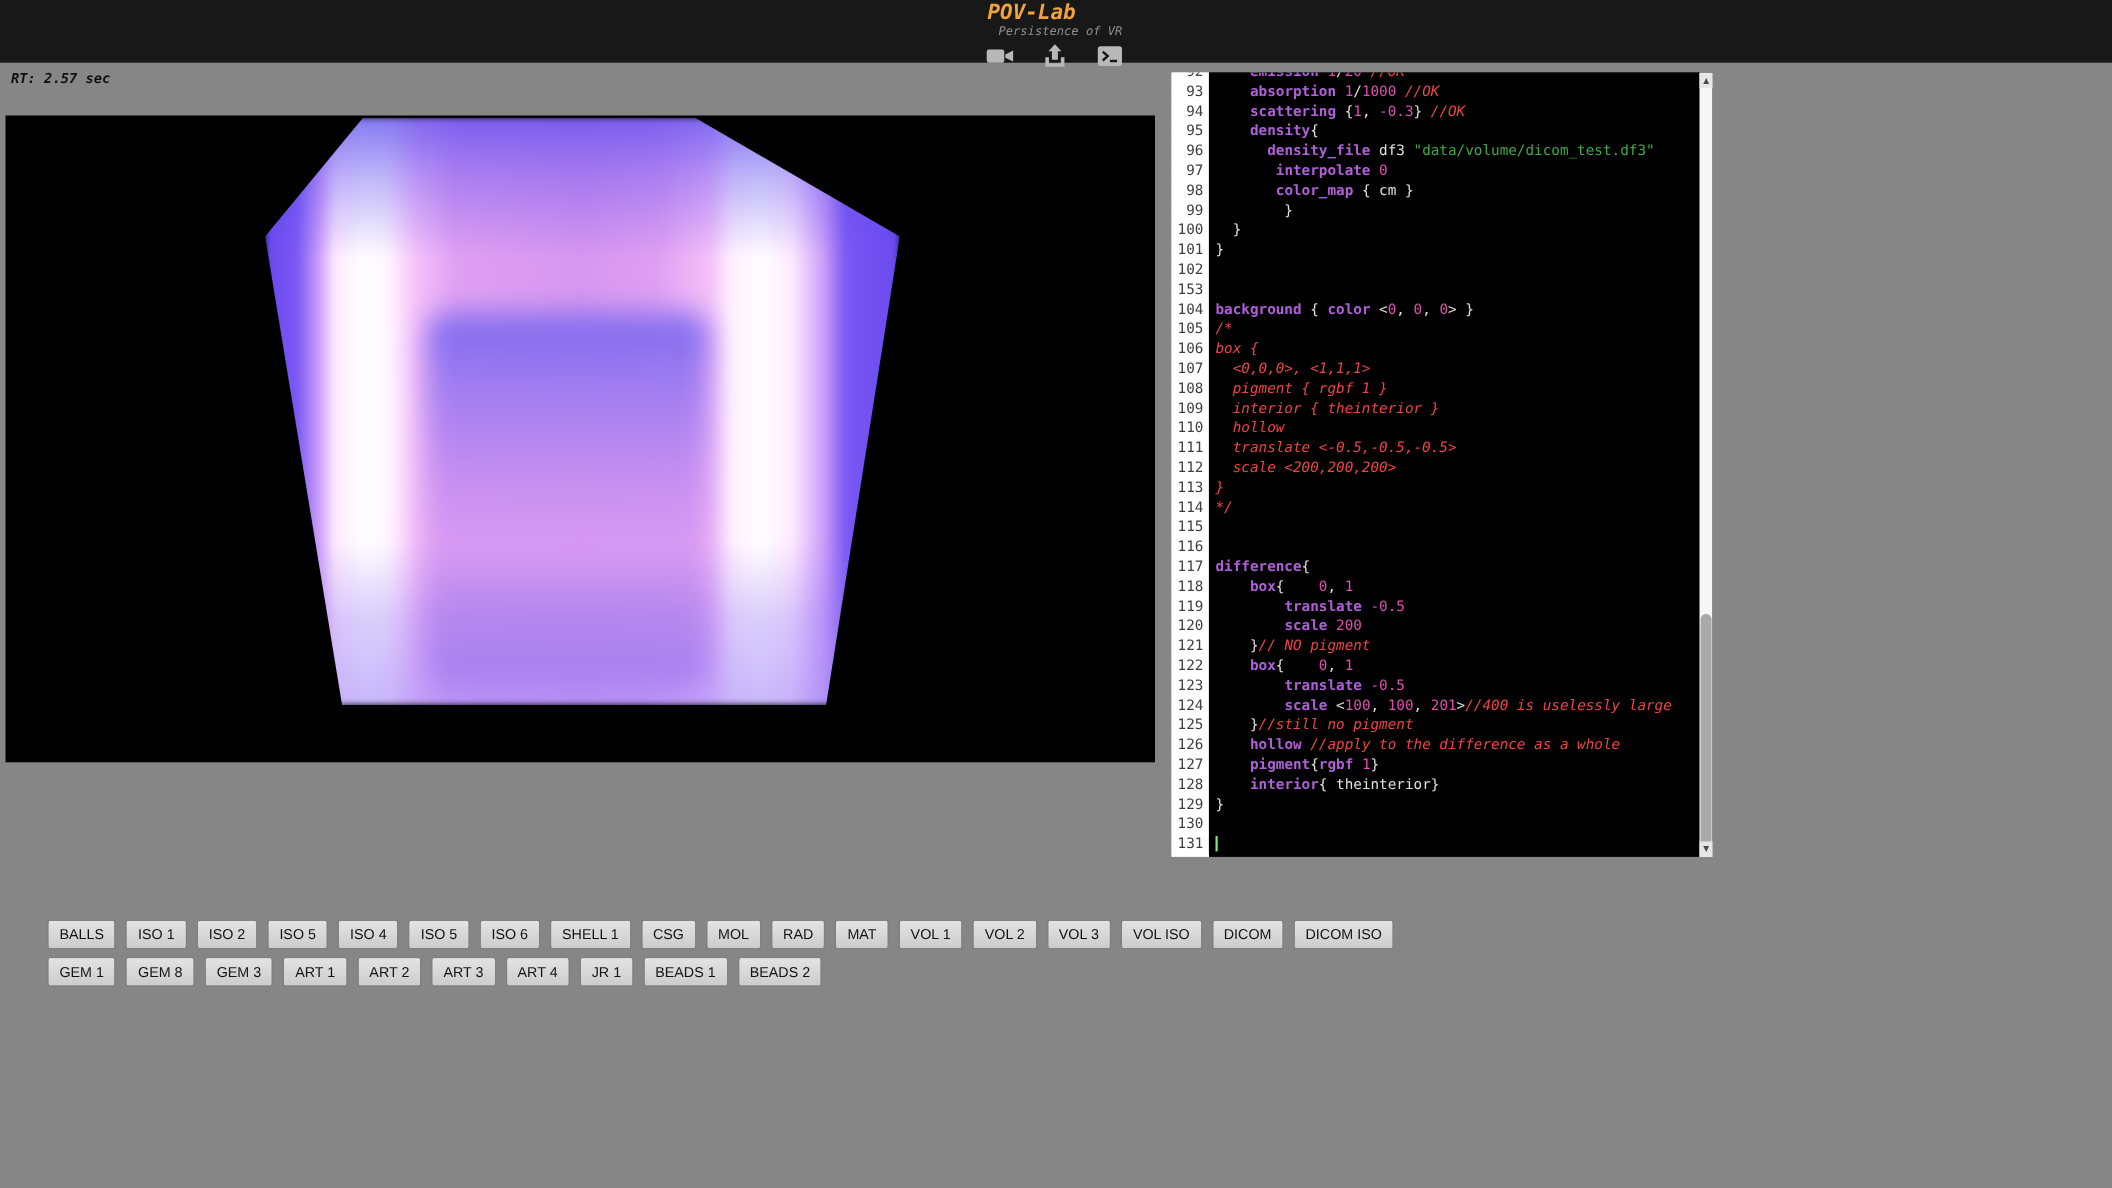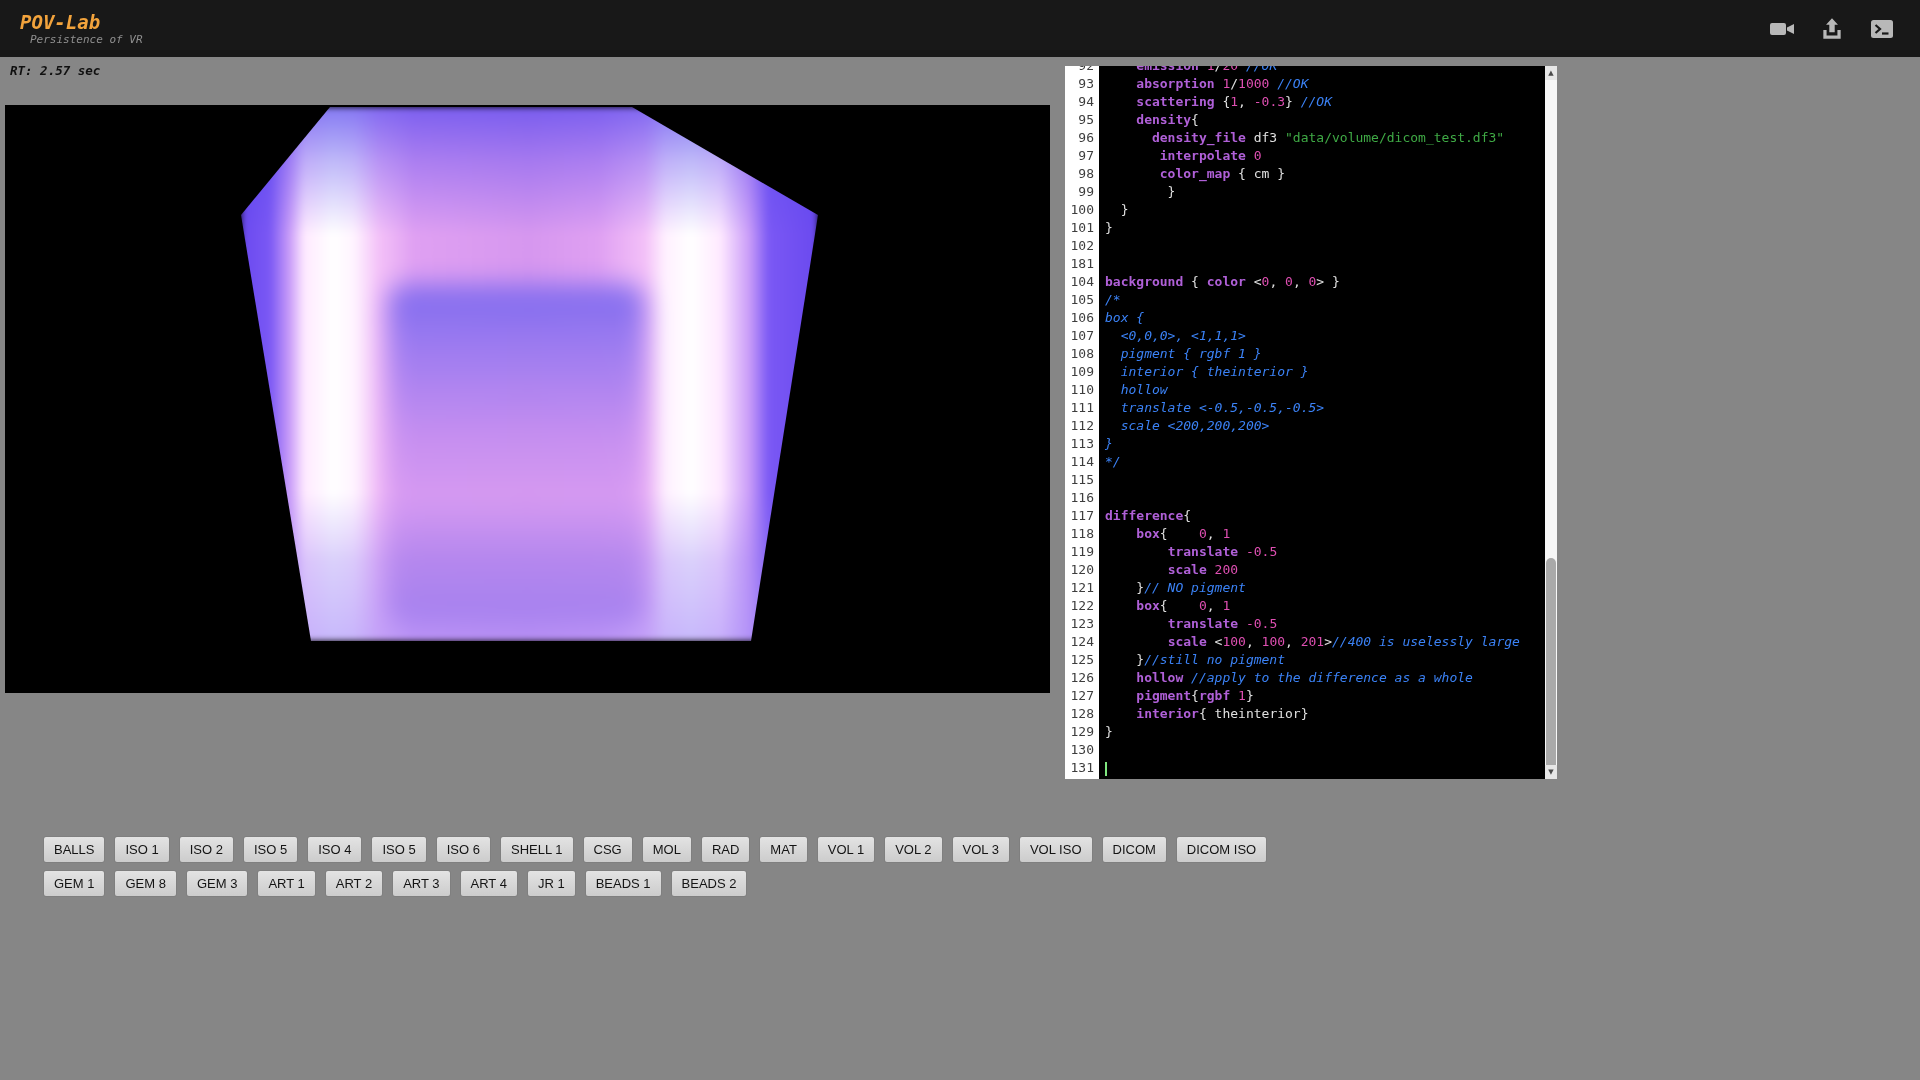--- a/index.html
+++ b/index.html
@@ -2,21 +2,21 @@
 <html><head>
 <meta charset="utf-8">
 <style>
   * { margin:0; padding:0; box-sizing:border-box; }
   html,body { width:1920px; height:1080px; }
   body { font-family:"DejaVu Sans Mono", monospace; background:#868686; overflow:hidden; }
   .page { position:relative; width:1920px; height:1080px; background:#868686; }
 
   
   .app-header { position:absolute; left:0; top:0; width:1920px; height:57px; background:#181818;
-    display:flex; align-items:center; justify-content:space-between; padding:0 22px 0 20px; }
+    display:flex; align-items:center; justify-content:space-between; padding:0 22px 0 20px;flex-direction:column; }
   .title-block { display:flex; flex-direction:column; }
   .app-title { color:#f2a33c; font-style:italic; font-weight:bold; font-size:19px; line-height:22px; }
   .app-subtitle { color:#8f8f8f; font-style:italic; font-size:11px; line-height:14px;margin-left:10px; }
   .header-icons { display:flex; gap:18px; align-items:center; }
   .icon-btn { background:transparent; border:none; width:32px; height:30px; cursor:pointer; padding:0; }
   .icon-btn svg { display:block; margin:0 auto; }
 
   
   .rt-status { position:absolute; left:10px; top:63px; font-size:12.5px; font-weight:bold; font-style:italic; color:#101010; }
 
@@ -39,21 +39,21 @@
   
   .editor { position:absolute; left:1065px; top:66px; width:492px; height:713px;
     background:linear-gradient(90deg,#ffffff 34px,#000000 34px); overflow:hidden; }
   .code-lines { margin-top:-9px; width:480px; }
   .code-line { display:flex; height:18px; line-height:18px; font-size:13px; white-space:pre; }
   .gutter-num { flex:none; width:34px; background:#ffffff; color:#3d3d3d; text-align:right; padding-right:5px; }
   .code-content { flex:1; background:#000; padding-left:6px; }
   .tk-kw { color:#b060d8; font-weight:bold; }
   .tk-num { color:#df4fb2; }
   .tk-str { color:#3faa45; }
-  .tk-cmt { color:#3b82f6; font-style:italic; }
+  .tk-cmt { color:#ef4444; font-style:italic; }
   .tk-pl { color:#e0e0e0; }
   .caret { display:inline-block; width:2px; height:14px; background:#7fe67f; vertical-align:middle; }
 
   
   .scrollbar { position:absolute; right:0; top:0; width:12px; height:713px; background:#f7f7f7; }
   .sb-arrow { position:absolute; left:0; width:12px; height:14px; background:#e6e6e6; color:#4a4a4a;
     font-size:7px; text-align:center; line-height:14px; font-family:"DejaVu Sans", sans-serif; cursor:pointer; }
   .sb-arrow.up { top:0; }
   .sb-arrow.down { bottom:0; }
   .sb-thumb { position:absolute; left:1px; top:492px; width:10px; height:214px; background:#a9a9a9; border-radius:5px; cursor:grab; }
@@ -115,21 +115,21 @@
         <div class="code-line"><span class="gutter-num">93</span><span class="code-content"><span class="tk-pl">    </span><span class="tk-kw">absorption</span><span class="tk-pl"> </span><span class="tk-num">1</span><span class="tk-pl">/</span><span class="tk-num">1000</span><span class="tk-pl"> </span><span class="tk-cmt">//OK</span></span></div>
         <div class="code-line"><span class="gutter-num">94</span><span class="code-content"><span class="tk-pl">    </span><span class="tk-kw">scattering</span><span class="tk-pl"> {</span><span class="tk-num">1</span><span class="tk-pl">, </span><span class="tk-num">-0.3</span><span class="tk-pl">} </span><span class="tk-cmt">//OK</span></span></div>
         <div class="code-line"><span class="gutter-num">95</span><span class="code-content"><span class="tk-pl">    </span><span class="tk-kw">density</span><span class="tk-pl">{</span></span></div>
         <div class="code-line"><span class="gutter-num">96</span><span class="code-content"><span class="tk-pl">      </span><span class="tk-kw">density_file</span><span class="tk-pl"> df3 </span><span class="tk-str">"data/volume/dicom_test.df3"</span></span></div>
         <div class="code-line"><span class="gutter-num">97</span><span class="code-content"><span class="tk-pl">       </span><span class="tk-kw">interpolate</span><span class="tk-pl"> </span><span class="tk-num">0</span></span></div>
         <div class="code-line"><span class="gutter-num">98</span><span class="code-content"><span class="tk-pl">       </span><span class="tk-kw">color_map</span><span class="tk-pl"> { cm }</span></span></div>
         <div class="code-line"><span class="gutter-num">99</span><span class="code-content"><span class="tk-pl">        }</span></span></div>
         <div class="code-line"><span class="gutter-num">100</span><span class="code-content"><span class="tk-pl">  }</span></span></div>
         <div class="code-line"><span class="gutter-num">101</span><span class="code-content"><span class="tk-pl">}</span></span></div>
         <div class="code-line"><span class="gutter-num">102</span><span class="code-content"></span></div>
-        <div class="code-line"><span class="gutter-num">181</span><span class="code-content"></span></div>
+        <div class="code-line"><span class="gutter-num">153</span><span class="code-content"></span></div>
         <div class="code-line"><span class="gutter-num">104</span><span class="code-content"><span class="tk-kw">background</span><span class="tk-pl"> { </span><span class="tk-kw">color</span><span class="tk-pl"> &lt;</span><span class="tk-num">0</span><span class="tk-pl">, </span><span class="tk-num">0</span><span class="tk-pl">, </span><span class="tk-num">0</span><span class="tk-pl">&gt; }</span></span></div>
         <div class="code-line"><span class="gutter-num">105</span><span class="code-content"><span class="tk-cmt">/*</span></span></div>
         <div class="code-line"><span class="gutter-num">106</span><span class="code-content"><span class="tk-cmt">box {</span></span></div>
         <div class="code-line"><span class="gutter-num">107</span><span class="code-content"><span class="tk-cmt">  &lt;0,0,0&gt;, &lt;1,1,1&gt;</span></span></div>
         <div class="code-line"><span class="gutter-num">108</span><span class="code-content"><span class="tk-cmt">  pigment { rgbf 1 }</span></span></div>
         <div class="code-line"><span class="gutter-num">109</span><span class="code-content"><span class="tk-cmt">  interior { theinterior }</span></span></div>
         <div class="code-line"><span class="gutter-num">110</span><span class="code-content"><span class="tk-cmt">  hollow</span></span></div>
         <div class="code-line"><span class="gutter-num">111</span><span class="code-content"><span class="tk-cmt">  translate &lt;-0.5,-0.5,-0.5&gt;</span></span></div>
         <div class="code-line"><span class="gutter-num">112</span><span class="code-content"><span class="tk-cmt">  scale &lt;200,200,200&gt;</span></span></div>
         <div class="code-line"><span class="gutter-num">113</span><span class="code-content"><span class="tk-cmt">}</span></span></div>

